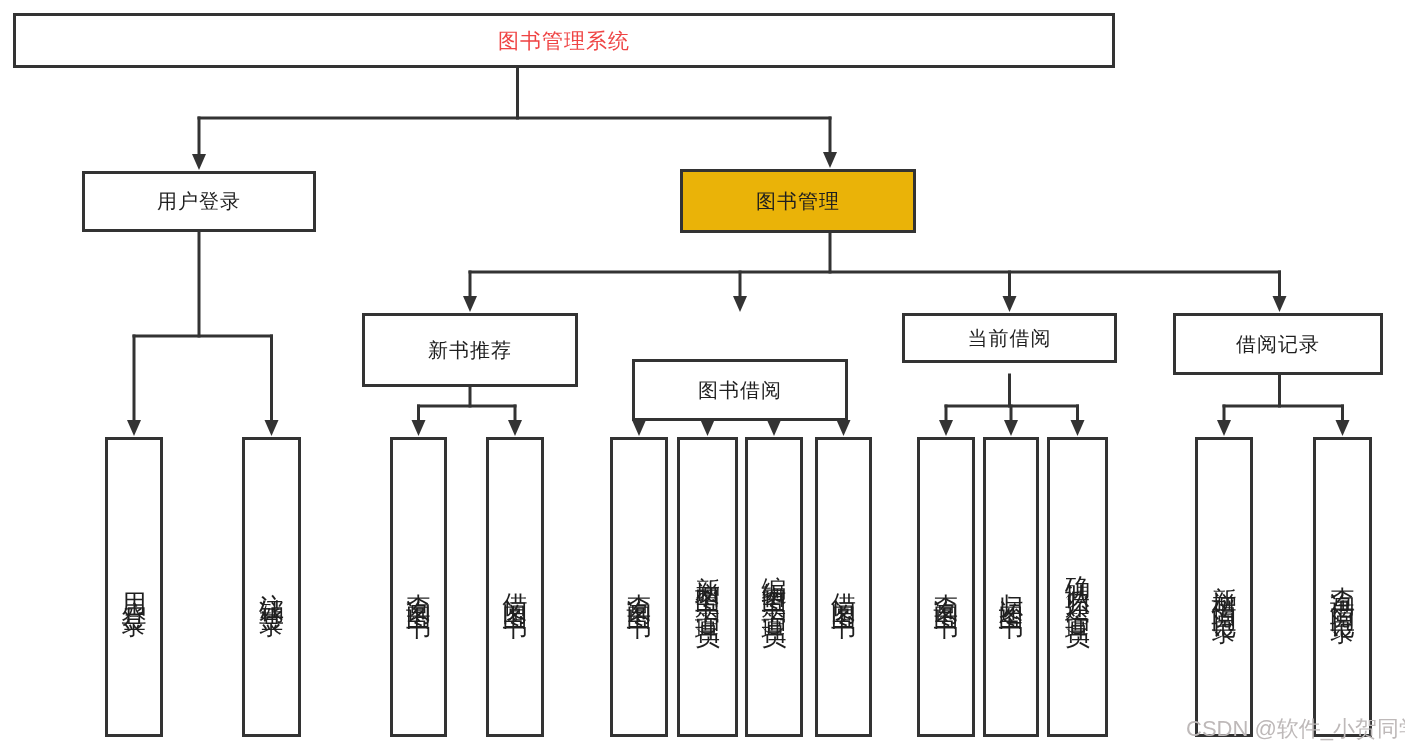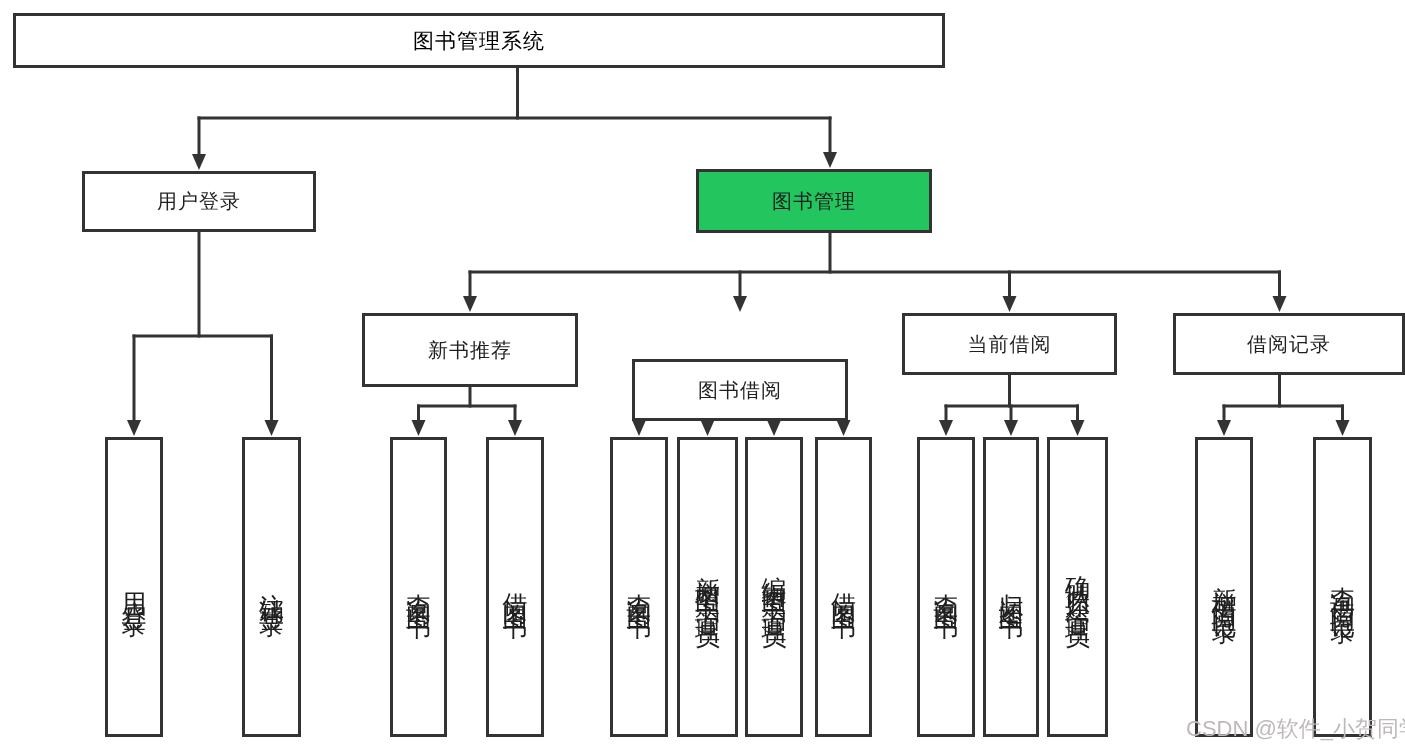--- a/index.html
+++ b/index.html
@@ -88,39 +88,39 @@
       <line x1="1077.5" y1="406" x2="1077.5" y2="422" stroke="#333333" stroke-width="3" stroke-linecap="square"></line>
       <polygon points="1070.5,420 1084.5,420 1077.5,436" fill="#333333"></polygon>
       <line x1="1279.5" y1="375" x2="1279.5" y2="406" stroke="#333333" stroke-width="3" stroke-linecap="square"></line>
       <line x1="1224" y1="406" x2="1342.5" y2="406" stroke="#333333" stroke-width="3" stroke-linecap="square"></line>
       <line x1="1224" y1="406" x2="1224" y2="422" stroke="#333333" stroke-width="3" stroke-linecap="square"></line>
       <polygon points="1217,420 1231,420 1224,436" fill="#333333"></polygon>
       <line x1="1342.5" y1="406" x2="1342.5" y2="422" stroke="#333333" stroke-width="3" stroke-linecap="square"></line>
       <polygon points="1335.5,420 1349.5,420 1342.5,436" fill="#333333"></polygon>
     </svg>
   <div id="nodes">
-      <div class="node h root" style="left: 13px; top: 13px; width: 932px; height: 55px; border-color: rgb(51, 51, 51); color: #000000; background: rgb(255, 255, 255);">
+      <div class="node h root" style="left: 13px; top: 13px; width: 1102px; height: 55px; border-color: rgb(51, 51, 51); color: #ef4444; background: rgb(255, 255, 255);">
         <span class="lbl">图书管理系统</span>
       </div>
       <div class="node h" style="left: 82px; top: 171px; width: 234px; height: 61px; border-color: rgb(51, 51, 51); color: rgb(31, 31, 31); background: rgb(255, 255, 255);">
         <span class="lbl">用户登录</span>
       </div>
-      <div class="node h" style="left: 696px; top: 169px; width: 236px; height: 64px; border-color: rgb(51, 51, 51); color: rgb(31, 31, 31); background: #22c55e;">
+      <div class="node h" style="left: 680px; top: 169px; width: 236px; height: 64px; border-color: rgb(51, 51, 51); color: rgb(31, 31, 31); background: #eab308;">
         <span class="lbl">图书管理</span>
       </div>
       <div class="node h" style="left: 362px; top: 313px; width: 216px; height: 74px; border-color: rgb(51, 51, 51); color: rgb(31, 31, 31); background: rgb(255, 255, 255);">
         <span class="lbl">新书推荐</span>
       </div>
       <div class="node h" style="left: 632px; top: 313px; width: 216px; height: 62px; border-color: rgb(51, 51, 51); color: rgb(31, 31, 31); background: rgb(255, 255, 255); margin-top: 46px;">
         <span class="lbl">图书借阅</span>
       </div>
-      <div class="node h" style="left: 902px; top: 313px; width: 215px; height: 62px; border-color: rgb(51, 51, 51); color: rgb(31, 31, 31); background: rgb(255, 255, 255); font-family: Liberation Serif, serif;">
+      <div class="node h" style="left: 902px; top: 313px; width: 215px; height: 50px; border-color: rgb(51, 51, 51); color: rgb(31, 31, 31); background: rgb(255, 255, 255); font-family: Liberation Serif, serif;">
         <span class="lbl">当前借阅</span>
       </div>
-      <div class="node h" style="left: 1173px; top: 313px; width: 232px; height: 62px; border-color: rgb(51, 51, 51); color: rgb(31, 31, 31); background: rgb(255, 255, 255);">
+      <div class="node h" style="left: 1173px; top: 313px; width: 210px; height: 62px; border-color: rgb(51, 51, 51); color: rgb(31, 31, 31); background: rgb(255, 255, 255);">
         <span class="lbl">借阅记录</span>
       </div>
       <div class="node v" style="left: 105px; top: 437px; width: 58px; height: 300px; border-color: rgb(51, 51, 51); color: rgb(31, 31, 31); background: rgb(255, 255, 255);">
         <span class="lbl">用户登录</span>
       </div>
       <div class="node v" style="left: 242px; top: 437px; width: 59px; height: 300px; border-color: rgb(51, 51, 51); color: rgb(31, 31, 31); background: rgb(255, 255, 255);">
         <span class="lbl">注销登录</span>
       </div>
       <div class="node v" style="left: 390px; top: 437px; width: 57px; height: 300px; border-color: rgb(51, 51, 51); color: rgb(31, 31, 31); background: rgb(255, 255, 255);">
         <span class="lbl">查询图书</span>

